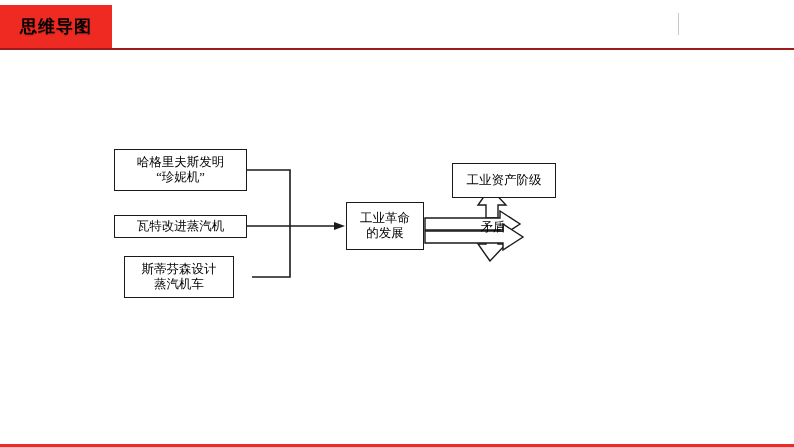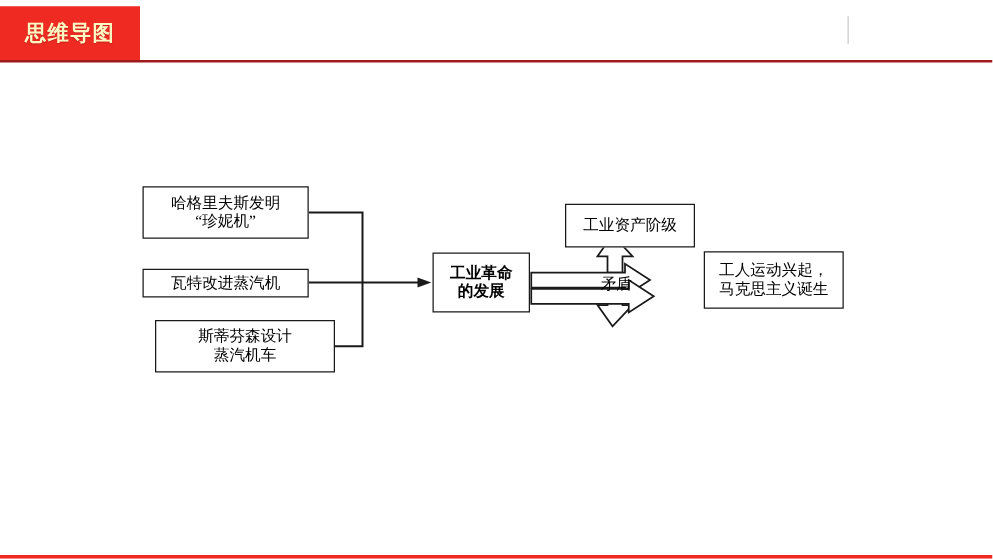--- a/index.html
+++ b/index.html
@@ -31,21 +31,21 @@
     left: 0;
     top: 0;
     width: 112px;
     height: 43px;
     background: #ee2a22;
     display: flex;
     align-items: center;
     justify-content: center;
   }
   #header-tab-label {
-    color: #fef9c3;
+    color: #000000;
     font-family: "DejaVu Sans", "Liberation Sans", sans-serif;
     font-weight: bold;
     font-size: 17px;
     letter-spacing: 1px;
     text-shadow: 0 1px 1px rgba(0,0,0,0.18);
   }
   #header-field {
     position: absolute;
     left: 113px;
     top: 0;
@@ -85,22 +85,22 @@
     font-size: 12.5px;
     color: #000000;
     font-family: "Liberation Serif", "DejaVu Serif", serif;
     z-index: 3;
   }
   .mm-box span { display: block; white-space: pre-line; }
 
   
   #box-jenny      { left: 114px; top: 149px; width: 133px; height: 42px; }
   #box-watt       { left: 114px; top: 215px; width: 133px; height: 23px; }
-  #box-stephenson { left: 124px; top: 256px; width: 144px; height: 42px; }
-  #box-revolution { left: 346px; top: 202px; width: 78px; height: 48px; font-weight: bold; }
+  #box-stephenson { left: 124px; top: 256px; width: 110px; height: 42px; }
+  #box-revolution { left: 346px; top: 202px; width: 78px; height: 48px; }
   #box-bourgeois  { left: 452px; top: 163px; width: 104px; height: 35px; }
   #box-proletariat{ left: 452px; top: 262px; width: 104px; height: 24px; }
   #box-outcome    { left: 563px; top: 201px; width: 112px; height: 46px; }
 
   #footer-rule {
     position: absolute;
     left: 0;
     bottom: 0;
     width: 794px;
     height: 3px;
@@ -161,19 +161,15 @@
   <div class="mm-box" id="box-revolution">
     <span>工业革命
 的发展</span>
   </div>
 
   <div class="mm-box" id="box-bourgeois">
     <span>工业资产阶级</span>
   </div>
 
 
-  <div class="mm-box" id="box-outcome">
-    <span>工人运动兴起，
-马克思主义诞生</span>
-  </div>
 </div>
 
 <div id="footer-rule"></div>
 
 </body></html>

